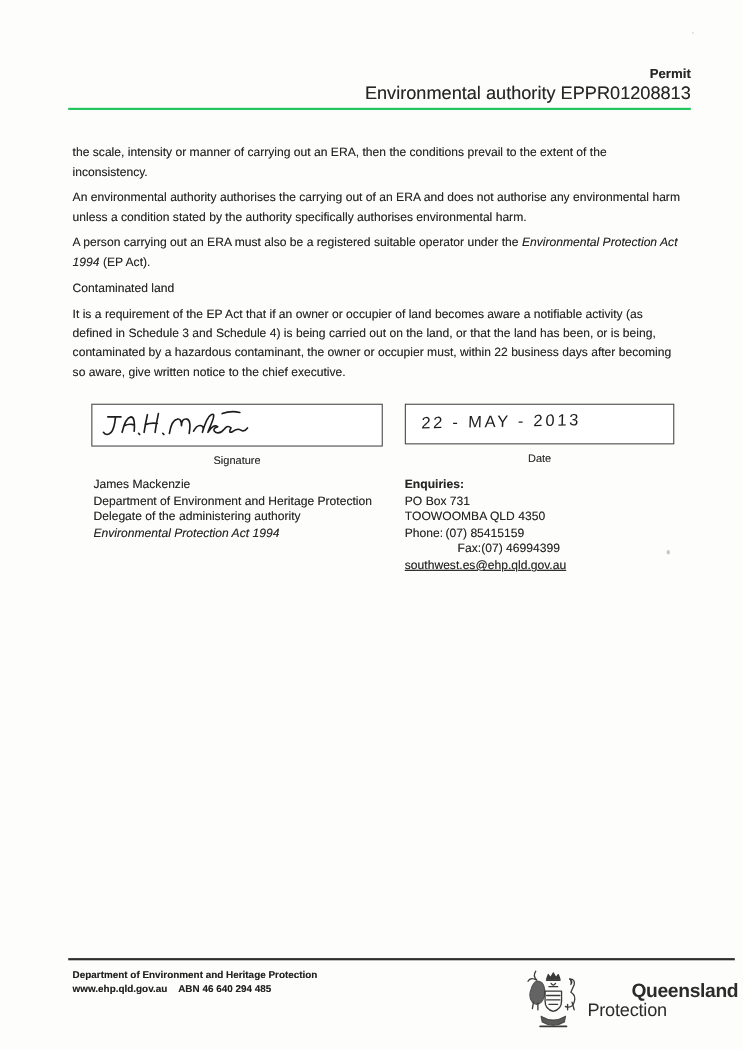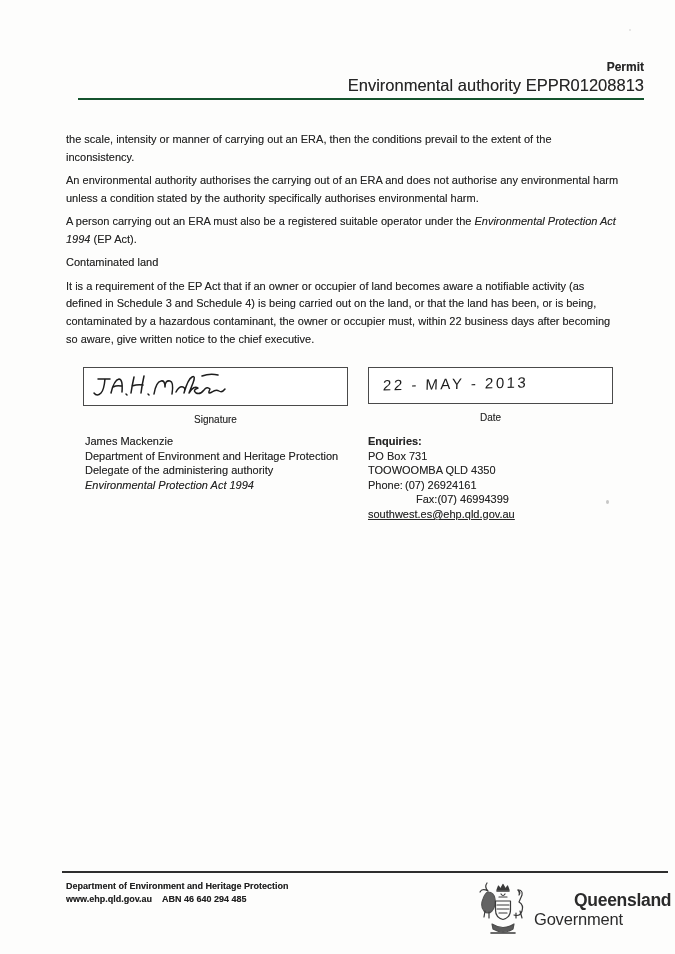--- a/index.html
+++ b/index.html
@@ -8,23 +8,23 @@
     position:relative;
     background:#fdfdfc;
     font-family:"Liberation Sans", sans-serif;
     color:#262626;
     overflow:hidden;
   }
   .scan-text { text-shadow:0 0 .4px rgba(40,40,40,.45); }
 
   
   .doc-header {
-    position:absolute; top:60px; left:78px; width:566px;
+    position:absolute; top:60px; left:62px; width:566px;
     text-align:right;
-    border-bottom:2px solid #14532d;
+    border-bottom:2px solid #22c55e;
     padding-bottom:3px;
   }
   .doc-kicker { font-size:12px; font-weight:bold; line-height:14px; }
   .doc-title  { font-size:16.5px; line-height:20px; margin-top:1px; }
 
   
   .doc-body {
     position:absolute; top:131px; left:66px; width:554px;
     font-size:11px; line-height:17.8px;
   }
@@ -144,21 +144,21 @@
   <div class="details-left">
     <div>James Mackenzie</div>
     <div>Department of Environment and Heritage Protection</div>
     <div>Delegate of the administering authority</div>
     <div class="italic">Environmental Protection Act 1994</div>
   </div>
   <div class="details-right">
     <div class="bold">Enquiries:</div>
     <div>PO Box 731</div>
     <div>TOOWOOMBA QLD 4350</div>
-    <div><span class="phone-label">Phone:</span><span>(07) 26924161</span></div>
+    <div><span class="phone-label">Phone:</span><span>(07) 85415159</span></div>
     <div><span class="fax-label">Fax:</span><span>(07) 46994399</span></div>
     <div class="underline">southwest.es@ehp.qld.gov.au</div>
   </div>
 </div>
 
 <div class="footer-rule"></div>
 
 <div class="footer-text scan-text">
   <div class="bold">Department of Environment and Heritage Protection</div>
   <div class="bold"><span>www.ehp.qld.gov.au</span><span class="abn-gap"></span><span>ABN 46 640 294 485</span></div>
@@ -182,18 +182,18 @@
       <path d="M39,9 q5,0 4,5 l-3,7 q5,3 3,9 q-2,6 -8,4"></path>
       <path d="M39,9 q3,2 1,5" fill="#4a4a4a"></path>
       <path d="M41,30 l2,7 M37,32 l0,5"></path>
 
       <path d="M13,43 q11,7 22,0 l-1,5 q-10,6 -20,0 z" fill="#4a4a4a" opacity="0.9"></path>
       <path d="M12,52 h24" stroke-width="1.6"></path>
     </g>
   </svg>
   <div class="gov-logo-text">
     <div class="l1">Queensland</div>
-    <div class="l2">Government</div>
+    <div class="l2">Protection</div>
   </div>
 </div>
 
 <div class="speck speck1"></div>
 <div class="speck speck2"></div>
 
 </body></html>

